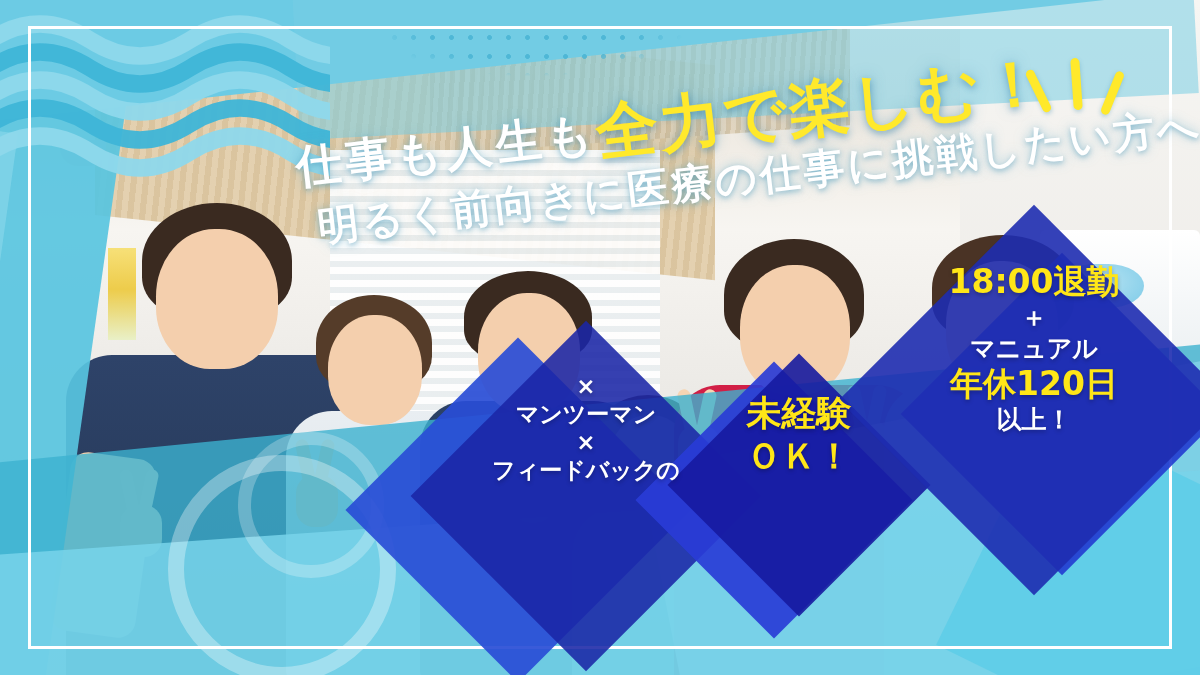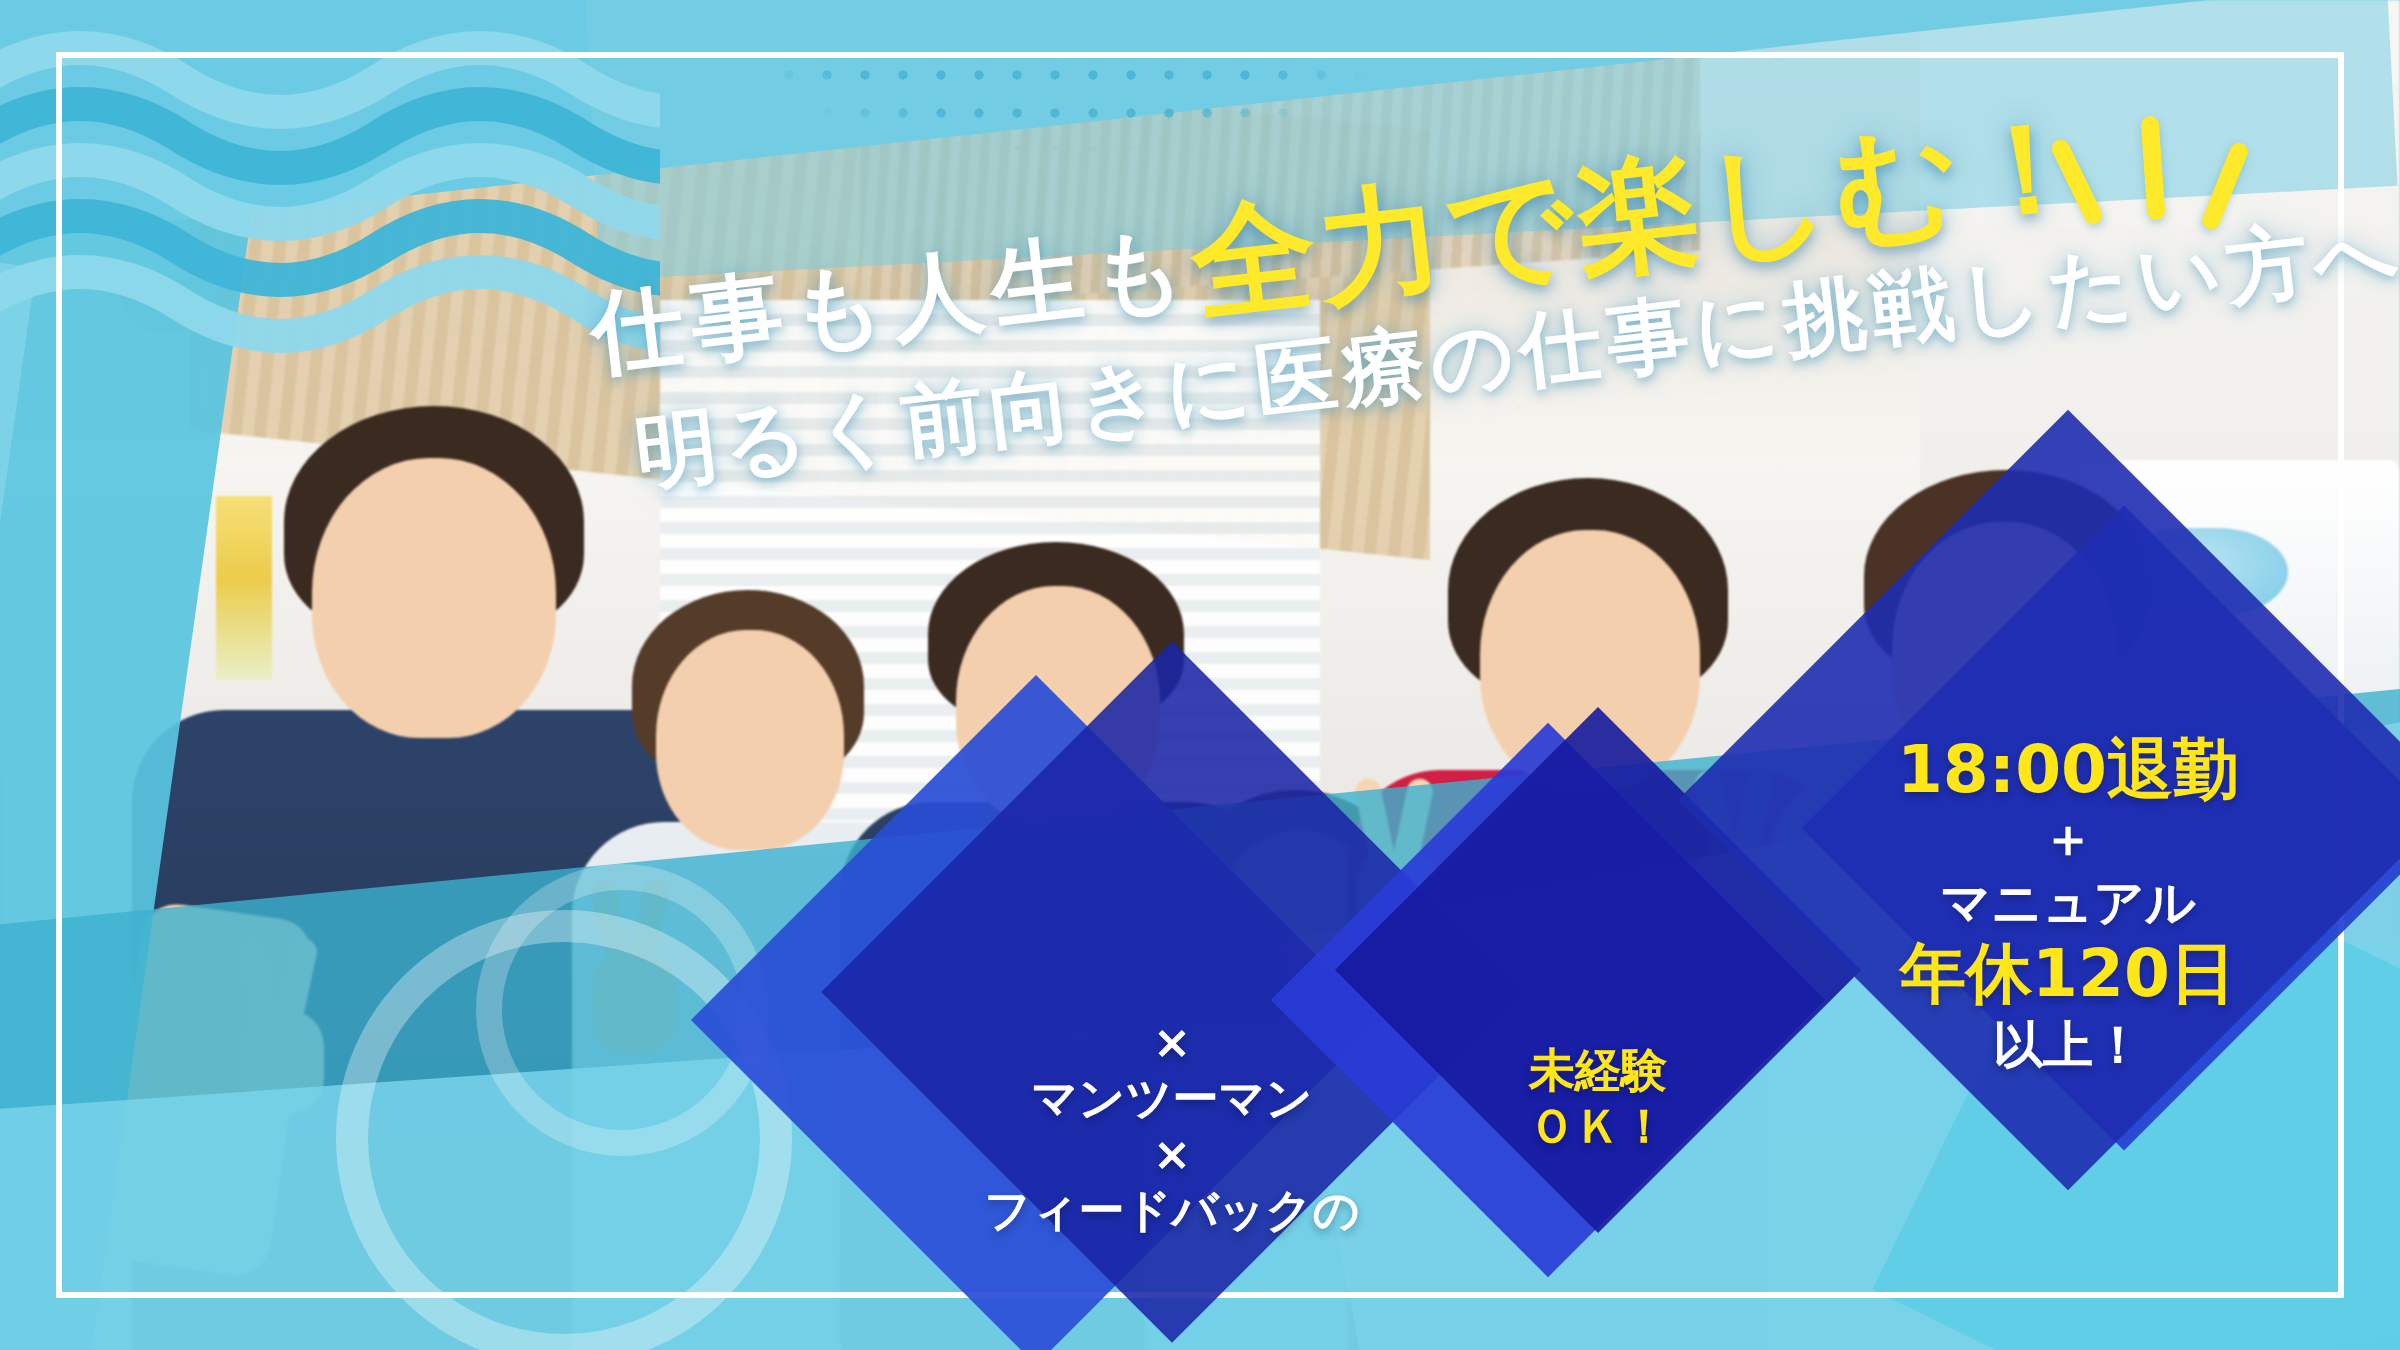--- a/index.html
+++ b/index.html
@@ -222,21 +222,21 @@
     text-shadow:0 0 12px rgba(90,170,200,.55),0 2px 5px rgba(60,140,175,.45);
   }
   
   .sparkle{position:absolute;right:62px;top:50px;width:110px;height:80px;}
   .sp{position:absolute;width:9px;border-radius:5px;background:#ffe92b;
       box-shadow:0 2px 4px rgba(60,140,175,.35);}
 
   
   .dia{
     position:absolute;
-    display:flex;align-items:flex-end;justify-content:center;
+    display:flex;align-items:flex-start;justify-content:center;
     text-align:center;
   }
   .dia .sq{
     position:absolute;left:0;top:0;width:100%;height:100%;
     transform:rotate(45deg);
   }
   .dia .txt{
     position:relative;z-index:3;
     font-family:"DejaVu Sans","Liberation Sans",sans-serif;
     font-weight:bold;color:#fff;line-height:1.22;
@@ -249,21 +249,21 @@
   .d1-back .sq{background:rgba(41,77,214,.92);}
   .d1-front{left:462px;top:372px;width:248px;height:248px;}
   .d1-front .sq{background:rgba(26,38,166,.88);}
   .d1-front .txt{font-size:23px;}
 
   
   .d2-back{left:676px;top:402px;width:196px;height:196px;}
   .d2-back .sq{background:rgba(41,60,214,.92);}
   .d2-front{left:706px;top:392px;width:186px;height:186px;}
   .d2-front .sq{background:rgba(22,26,160,.9);}
-  .d2-front .txt{font-size:23px;}
+  .d2-front .txt{font-size:35px;}
 
   
   .d3-back{left:948px;top:300px;width:228px;height:228px;}
   .d3-back .sq{background:rgba(36,62,208,.92);}
   .d3-front{left:896px;top:262px;width:276px;height:276px;}
   .d3-front .sq{background:rgba(30,44,176,.9);}
   .d3-front .txt{font-size:25px;}
   .d3-front .big{font-size:33px;}
   .d3-front .plus{font-size:26px;}
 </style>

